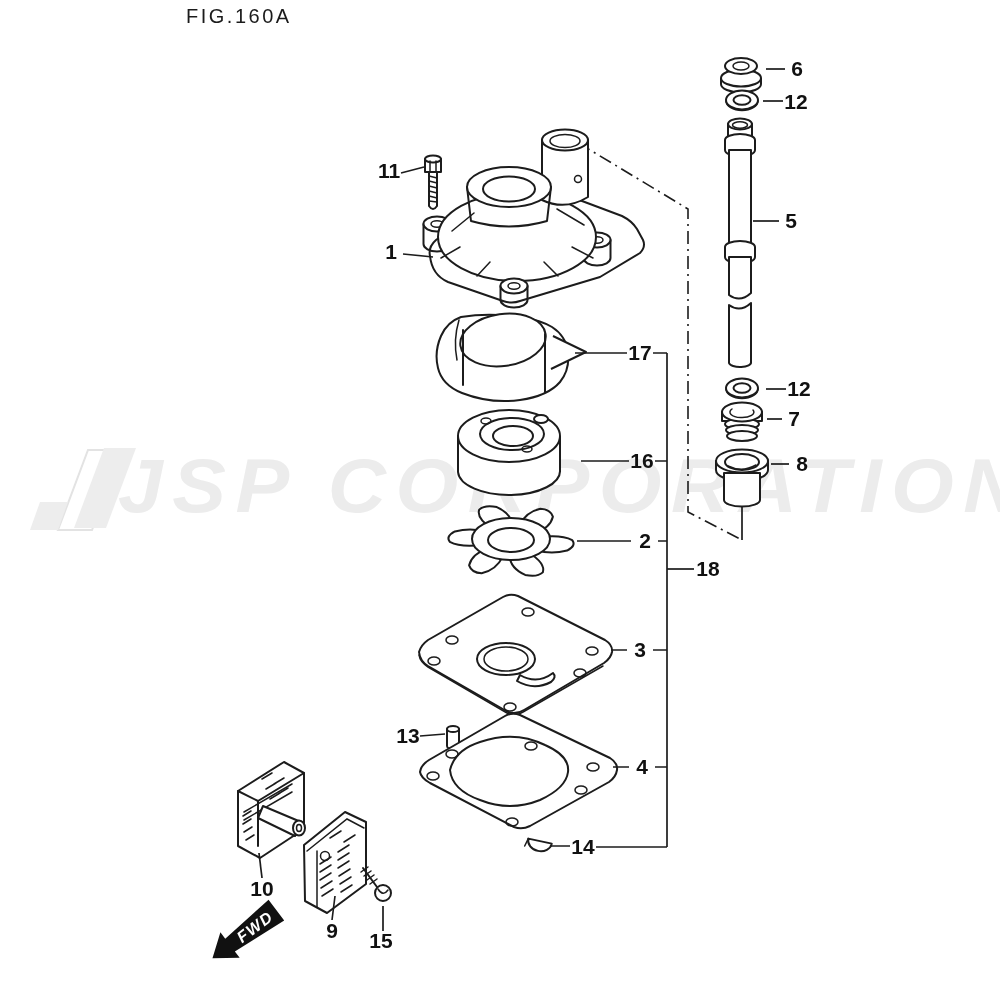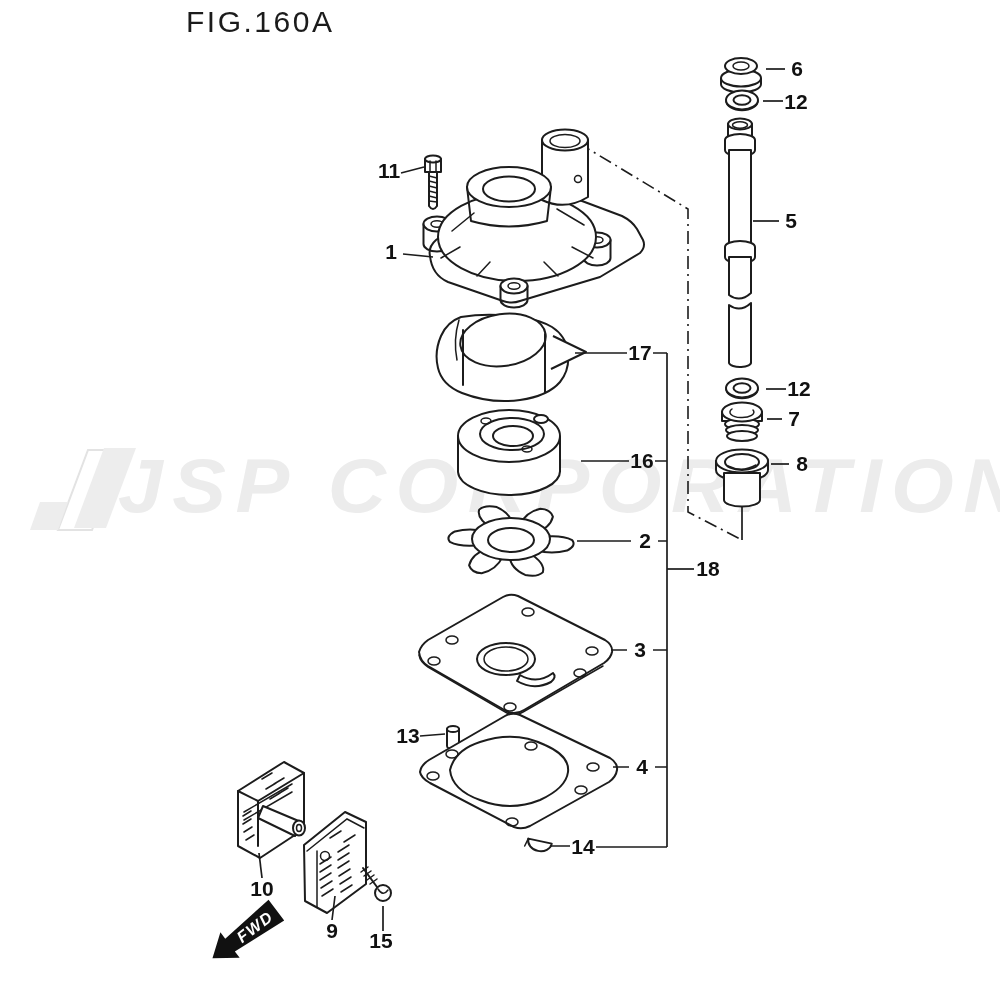--- a/index.html
+++ b/index.html
@@ -1,19 +1,19 @@
 <!DOCTYPE html>
 <html style="--ink: #1c1c1c; --label: #111111; --wm: #ececec; --bg: #ffffff;"><head>
 <meta charset="utf-8">
 <style>
   :root{ --ink:#1c1c1c; --label:#111111; --wm:#ececec; --bg:#ffffff; }
   html,body{margin:0;padding:0;background:var(--bg);}
   .stage{position:relative;width:1000px;height:1000px;background:var(--bg);overflow:hidden;
          font-family:"Liberation Sans",sans-serif;}
-  .fig-title{position:absolute;left:186px;top:5px;font-size:30px;font-weight:500;
+  .fig-title{position:absolute;left:186px;top:5px;font-size:20px;font-weight:500;
              letter-spacing:2.5px;color:#1b1b1b;white-space:nowrap;}
   .watermark{position:absolute;left:0;top:442px;width:1000px;height:100px;pointer-events:none;}
   .wm-text{position:absolute;left:118px;top:0;font-style:italic;font-weight:800;font-size:76px;
            color:var(--wm);letter-spacing:9px;white-space:nowrap;transform:scaleX(1.06);
            transform-origin:left center;}
   .wm-logo{position:absolute;left:30px;top:6px;}
   svg.diagram{position:absolute;left:0;top:0;}
   .ln{fill:none;stroke:var(--ink);stroke-width:2;stroke-linecap:round;stroke-linejoin:round;}
   .th{fill:none;stroke:var(--ink);stroke-width:1.5;stroke-linecap:round;}
   .fw{fill:#fff;stroke:var(--ink);stroke-width:2;stroke-linejoin:round;}

